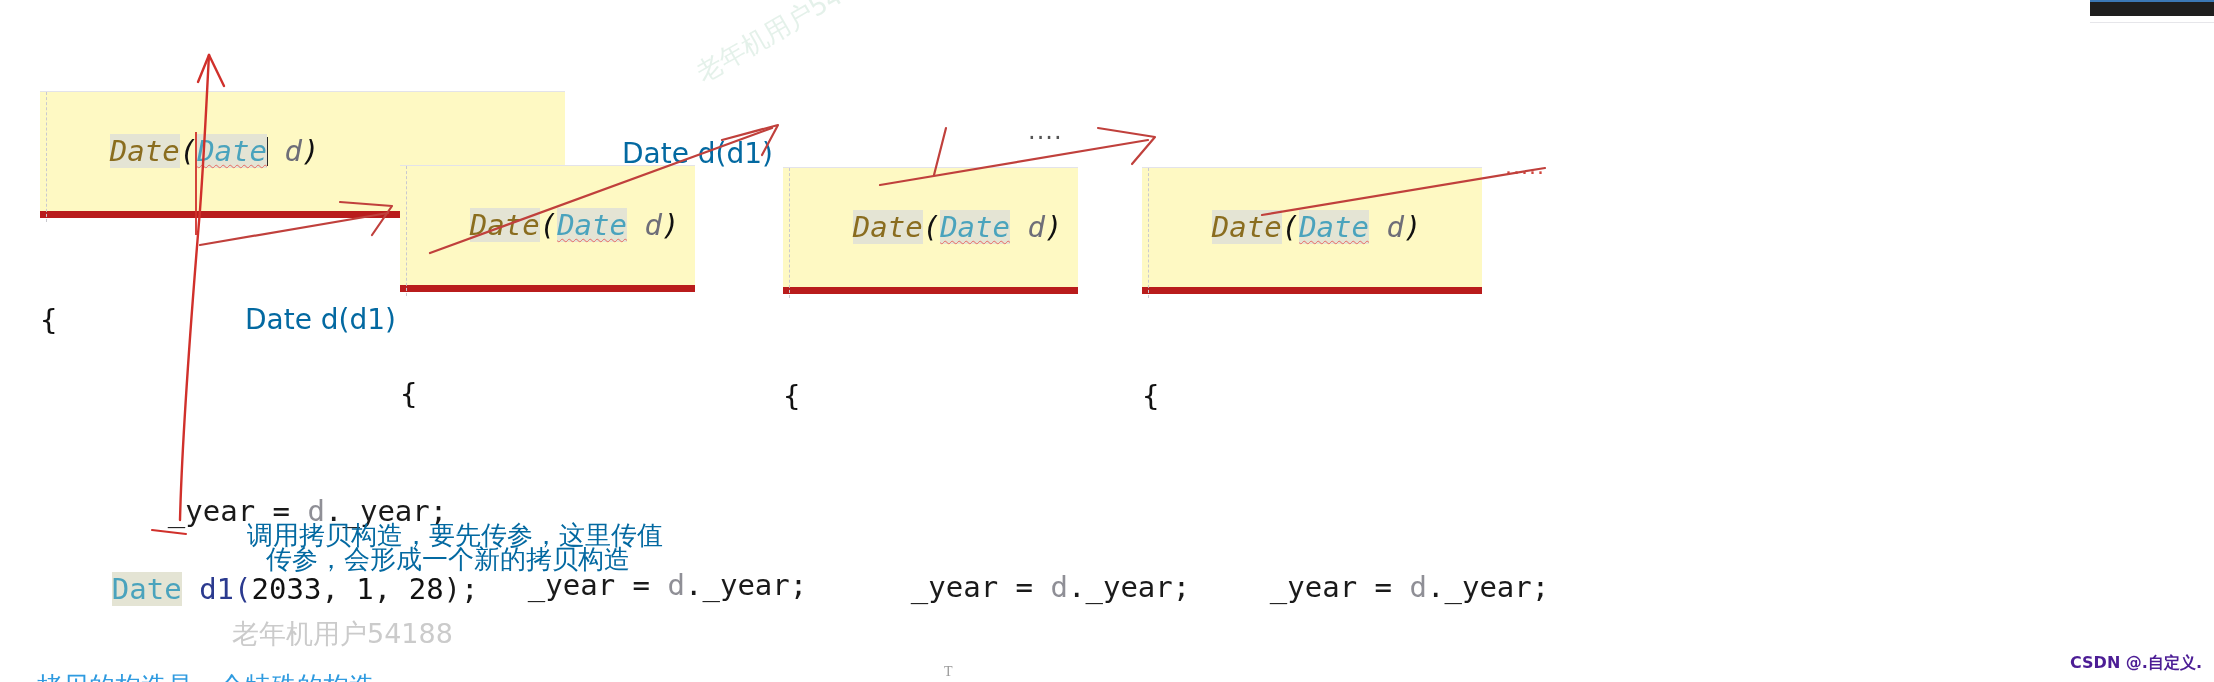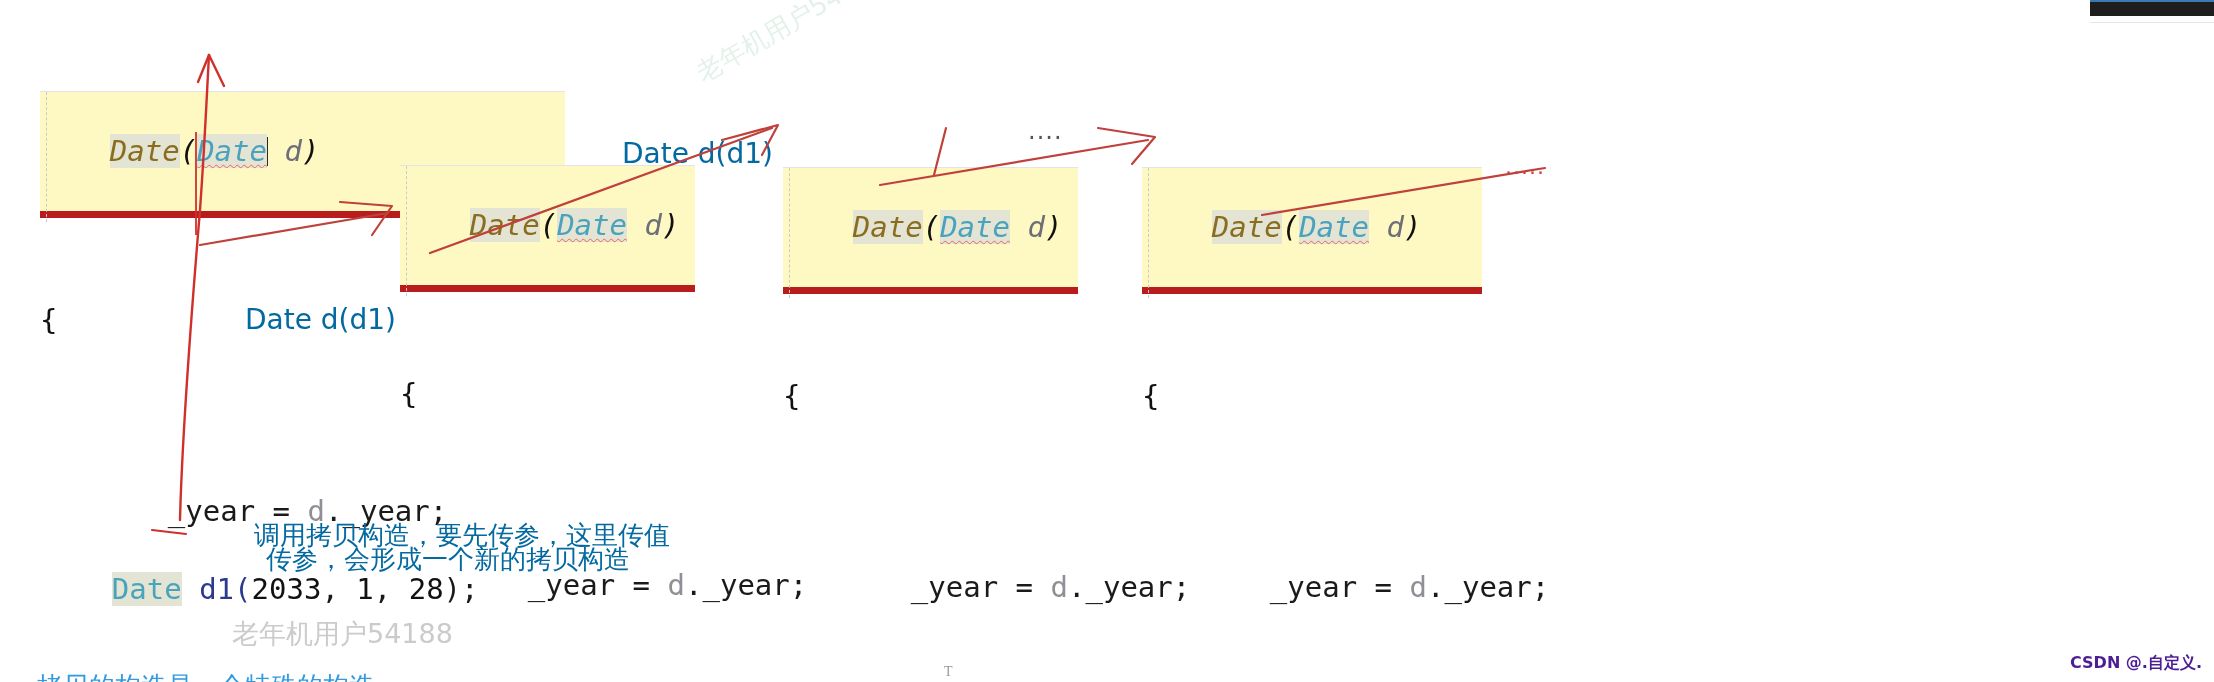--- a/index.html
+++ b/index.html
@@ -209,21 +209,21 @@
   <div>
     <span class="tok-type">Date</span><span class="tok-var"> d1(</span><span class="tok-num">2033</span><span>, </span><span class="tok-num">1</span><span>, </span><span class="tok-num">28</span><span>);</span>
   </div>
   
 </div>
 
 <div class="ann-red" style="left:245px; top:303px; font-size:28px;">Date d(d1)</div>
 
 <div class="ann-red" style="left:622px; top:137px; font-size:28px;">Date d(d1)</div>
 
-<div class="ann-red" style="left:254px; top:518px; font-size:26px;">调用拷贝构造，要先传参，这里传值</div>
+<div class="ann-red" style="left:247px; top:518px; font-size:26px;">调用拷贝构造，要先传参，这里传值</div>
 
 <div class="ann-red" style="left:266px; top:542px; font-size:26px;">传参，会形成一个新的拷贝构造</div>
 
 <div class="ann-blue" style="left:37px; top:669px; font-size:26px;font-family:Liberation Mono, monospace;">拷贝的构造是一个特殊的构造</div>
 
 <div class="ann-ellipsis-dark" style="left:1028px; top:117px; font-size:24px;">....</div>
 <div class="ann-ellipsis" style="left:1505px; top:160px; font-size:22px;">·····</div>
 
 <div class="watermark-diag" style="left:690px; top:60px; font-size:26px;">老年机用户54188</div>
 <div class="watermark-flat" style="left:232px; top:616px; font-size:27px;">老年机用户54188</div>

